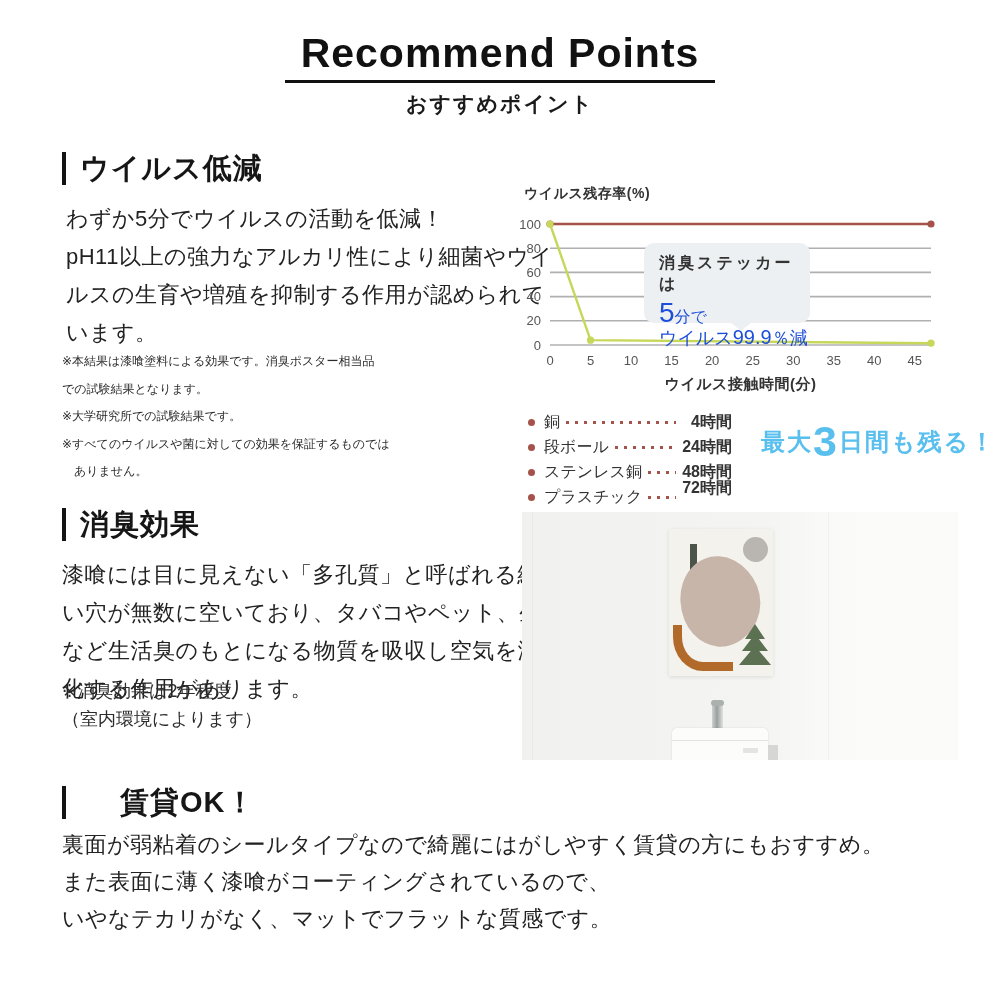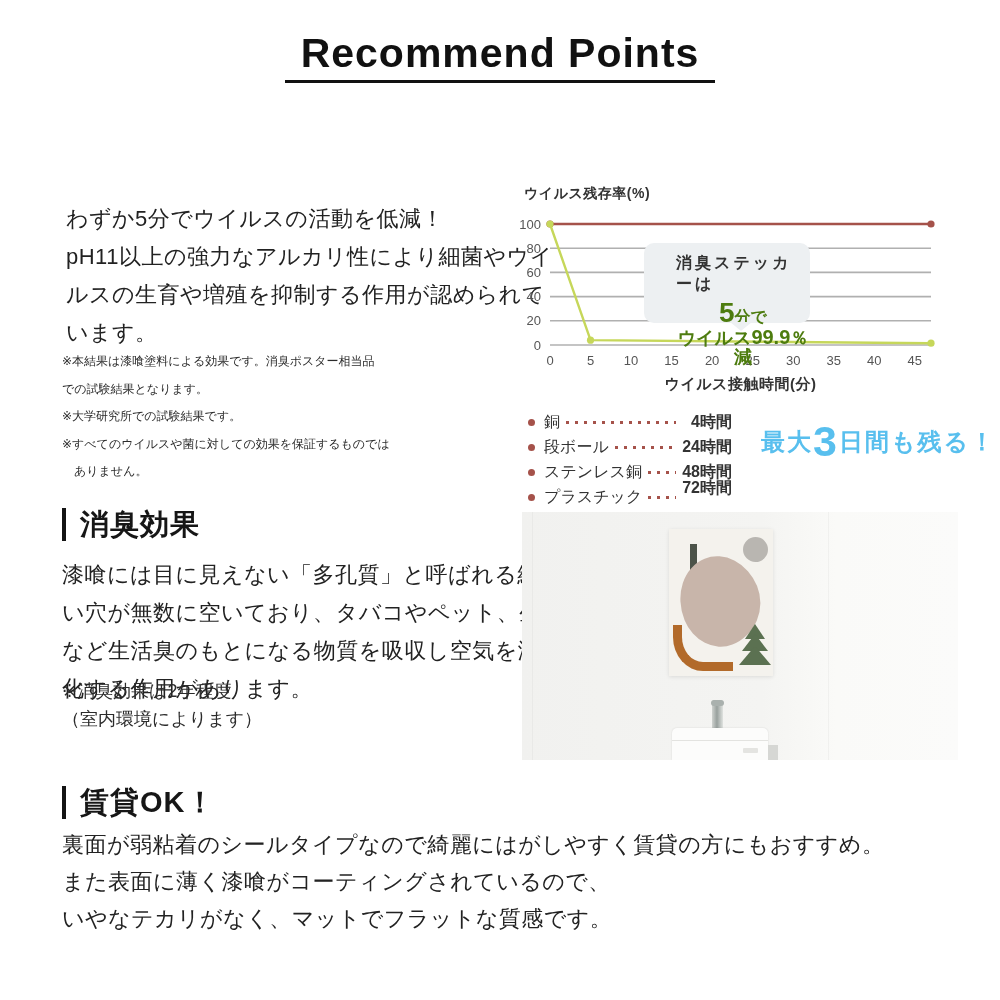--- a/index.html
+++ b/index.html
@@ -22,24 +22,24 @@
   .body-txt{position:absolute;font-size:22px;line-height:38px;color:#222;white-space:pre-line;letter-spacing:0.5px;}
   .note-txt{position:absolute;font-size:12px;line-height:27.5px;color:#2b2b2b;white-space:pre-line;}
   
   .chart-wrap{position:absolute;left:520px;top:185px;width:445px;height:230px;}
   .ylab{position:absolute;left:4px;top:0;font-size:14px;font-weight:600;color:#333;letter-spacing:0.5px;}
   .chart-wrap svg{position:absolute;left:0;top:16px;}
   svg text.tick{font-family:"Liberation Sans","DejaVu Sans",sans-serif;font-size:13px;fill:#555;}
   svg text.xlab{font-family:"Liberation Sans","DejaVu Sans",sans-serif;font-size:15px;font-weight:600;fill:#333;letter-spacing:0.5px;}
   .callout{
     position:absolute;left:124px;top:58px;width:166px;height:80px;
-    background:#edf0f2;border-radius:10px;padding:10px 0 0 32px;box-sizing:border-box;
+    background:#edf0f2;border-radius:10px;padding:10px 0 0 15px;box-sizing:border-box;
   }
   .co1{font-size:16px;font-weight:600;color:#333;letter-spacing:3px;}
-  .co2,.co3{color:#4d7c0f;font-weight:700;line-height:1.05;text-align:center;}
+  .co2,.co3{color:#1d4ed8;font-weight:400;line-height:1.05;}
   .co2{font-size:16px;margin-top:3px;}
   .co2 .big{font-size:28px;}
   .co3{font-size:18px;}
   .co3 .big{font-size:20px;}
   .co-notch{
     position:absolute;bottom:-8px;left:86px;width:0;height:0;
     border-left:11px solid transparent;border-right:11px solid transparent;border-top:9px solid #edf0f2;
   }
   
   .legend{position:absolute;left:528px;top:410px;width:204px;}
@@ -81,22 +81,27 @@
   .faucet:before{content:"";position:absolute;left:-1px;top:0;width:13px;height:6px;background:#aab1ae;border-radius:3px;}
   .pipe{position:absolute;left:246px;top:233px;width:10px;height:15px;background:#d6d7d4;}
 </style>
 </head>
 <body>
 
 <div class="canvas">
 
   <div class="hdr">
     <h1>Recommend Points</h1>
-  </div>
-
+    <div class="sub">おすすめポイント</div>
+  </div>
+
+  <div class="sec-h" style="left:62px;top:152px;">
+    <span class="bar"></span>
+    <span class="t">ウイルス低減</span>
+  </div>
   <div class="body-txt" style="left:66px;top:200px;">わずか5分でウイルスの活動を低減！
 pH11以上の強力なアルカリ性により細菌やウイ
 ルスの生育や増殖を抑制する作用が認められて
 います。</div>
   <div class="note-txt" style="left:62px;top:348px;">※本結果は漆喰塗料による効果です。消臭ポスター相当品
 での試験結果となります。
 ※大学研究所での試験結果です。
 ※すべてのウイルスや菌に対しての効果を保証するものでは
 　ありません。</div>
 
@@ -200,21 +205,21 @@
       </div>
     </div>
     <div class="faucet"></div>
     <div class="tank">
       <div class="lid"></div>
       <div class="chip"></div>
     </div>
     <div class="pipe"></div>
   </div>
 
-  <div class="sec-h" style="left:62px;top:786px;">
+  <div class="sec-h" style="left:62px;top:786px;gap:40px;">
     <span class="bar"></span>
     <span class="t">賃貸OK！</span>
   </div>
   <div class="body-txt" style="left:62px;top:826px;line-height:37px;">裏面が弱粘着のシールタイプなので綺麗にはがしやすく賃貸の方にもおすすめ。
 また表面に薄く漆喰がコーティングされているので、
 いやなテカリがなく、マットでフラットな質感です。</div>
 
 </div>
 
 </body></html>

